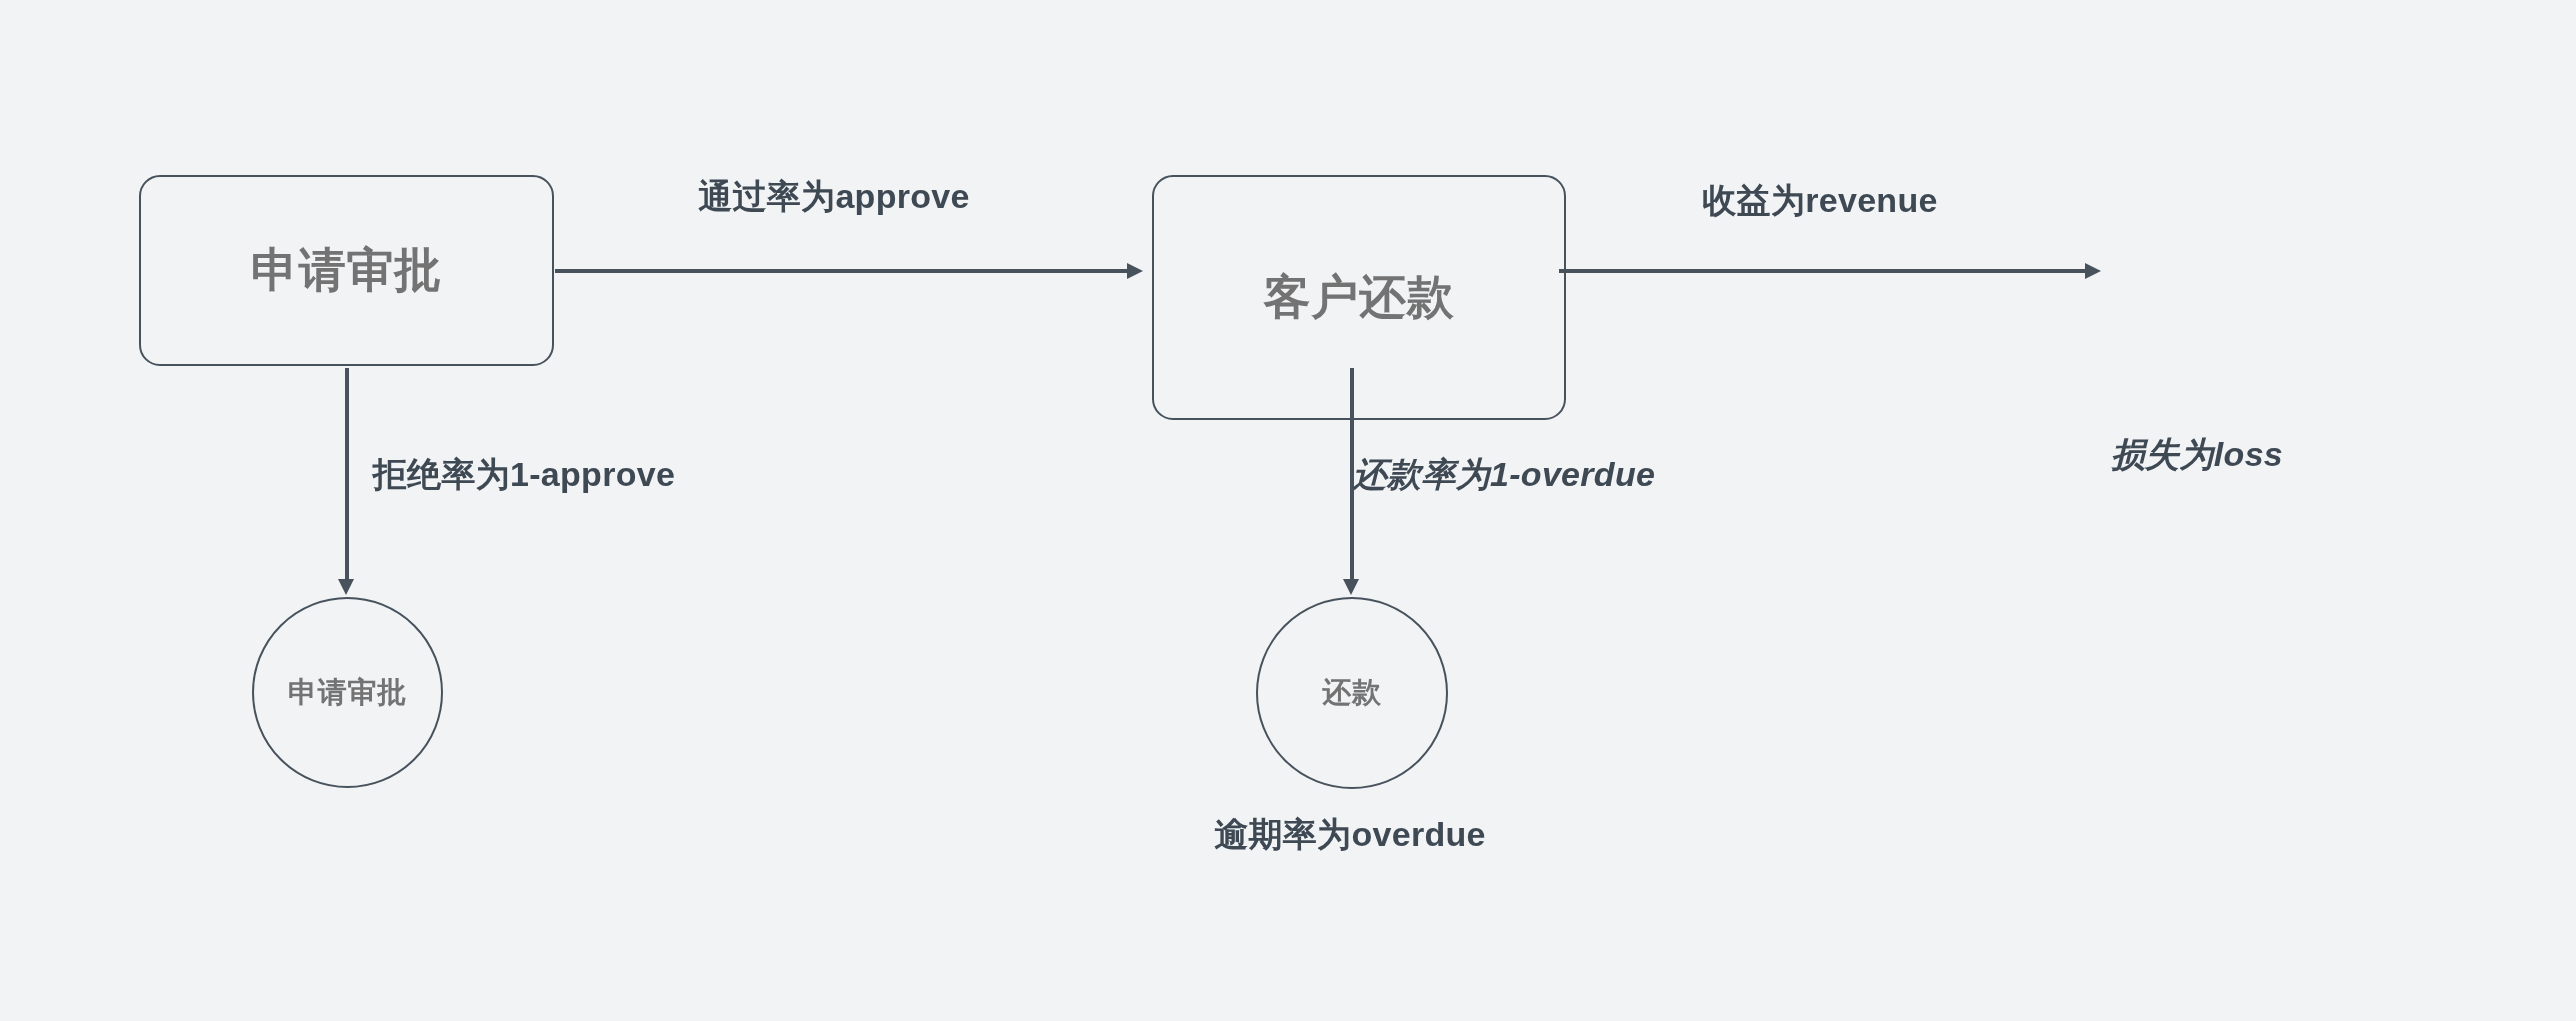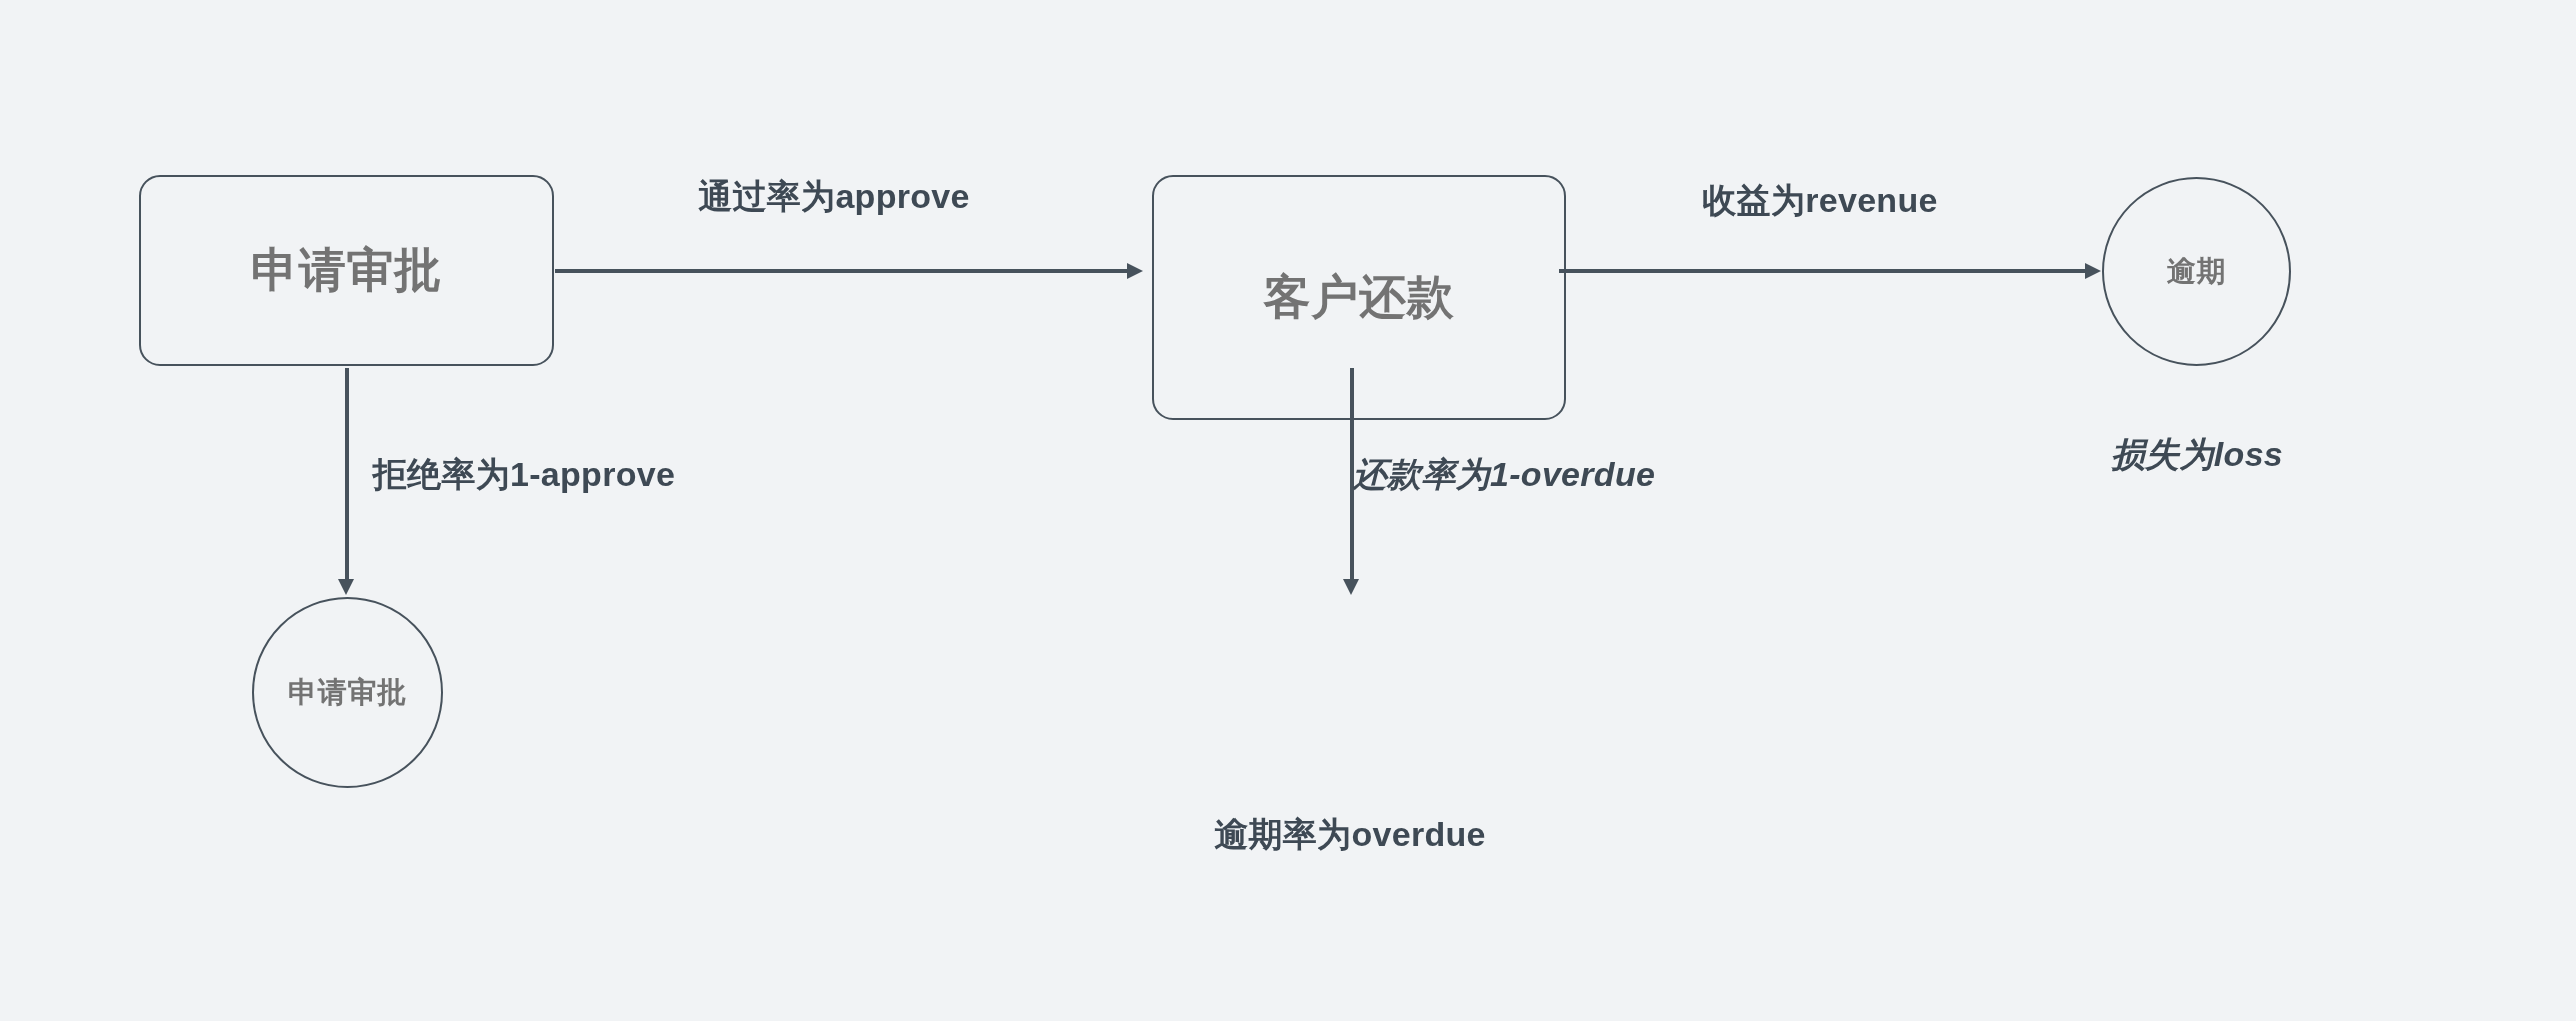--- a/index.html
+++ b/index.html
@@ -114,27 +114,27 @@
   </div>
 
   <div class="node rect" style="left:139px; top:175px; width:415px; height:191px;">
     <span class="node-label">申请审批</span>
   </div>
 
   <div class="node rect" style="left:1144px; top:175px; width:414px; height:245px;margin-left:8px;">
     <span class="node-label">客户还款</span>
   </div>
 
-  <div class="node circle" style="left:2102px; top:177px; width:189px; height:189px;">
-    <span class="node-label">逾期</span>
-  </div>
 
   <div class="node circle" style="left:252px; top:597px; width:191px; height:191px;">
     <span class="node-label">申请审批</span>
   </div>
 
+  <div class="node circle" style="left:1256px; top:597px; width:192px; height:192px;">
+    <span class="node-label">还款</span>
+  </div>
 
   <div class="annotation" style="left:2197px; top:432px;font-style:italic;">损失为loss</div>
 
   <div class="annotation" style="left:1350px; top:812px;">逾期率为overdue</div>
 
 </div>
 
 
 </body></html>

